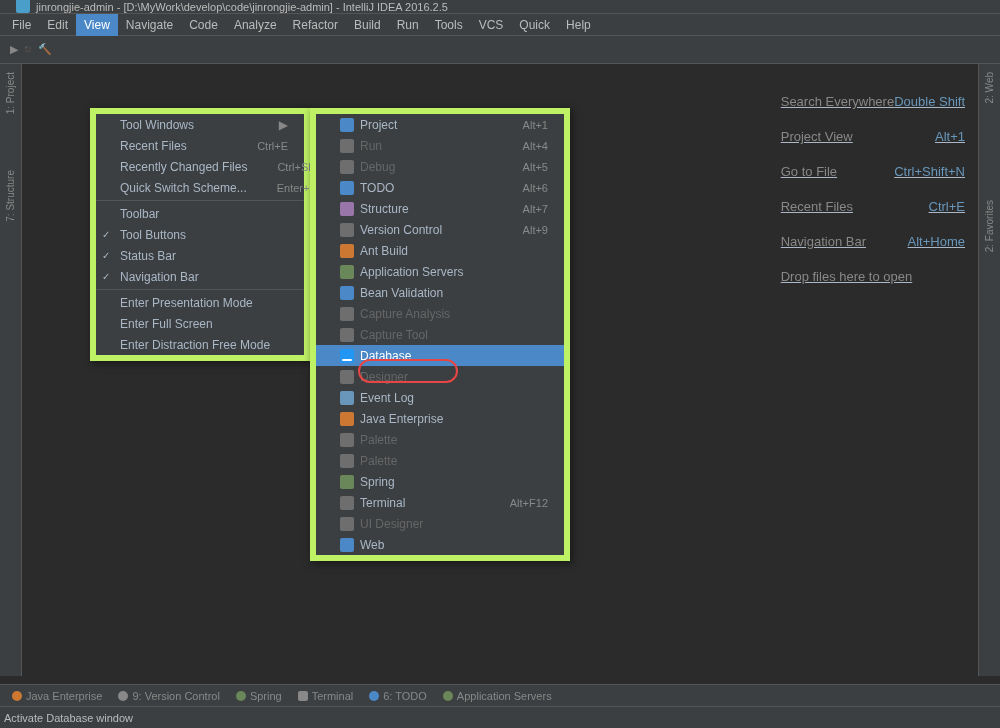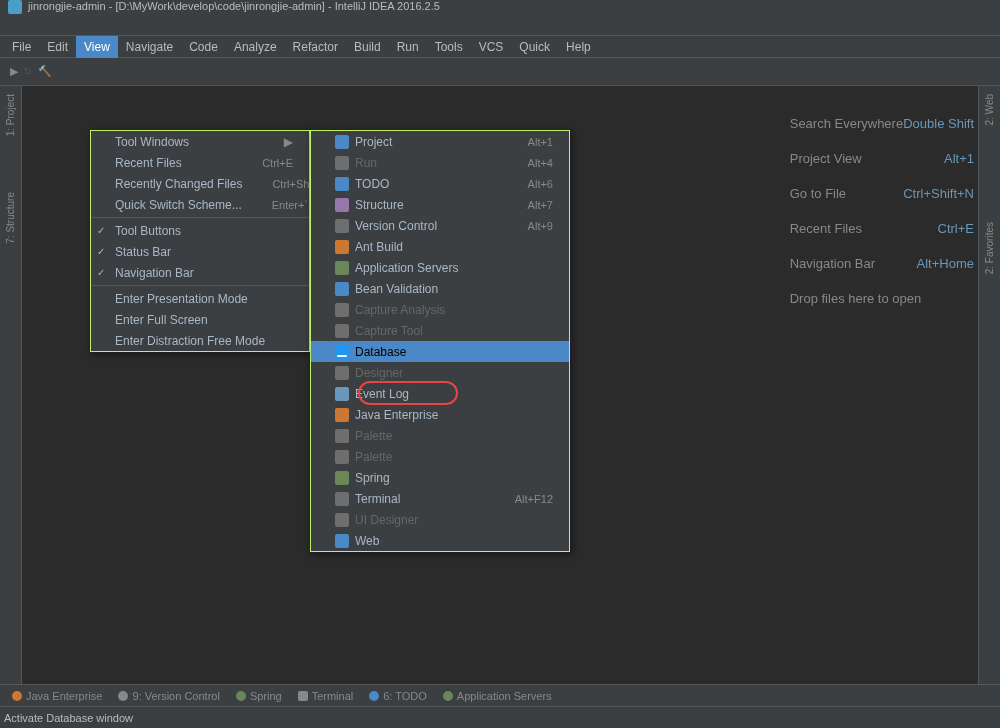--- a/index.html
+++ b/index.html
@@ -10,24 +10,24 @@
       font-family: 'Segoe UI', Arial, sans-serif;
       font-size: 12px;
       color: #a9b7c6;
       overflow: hidden;
       position: relative;
     }
 
     
     .title-bar {
       background: #3c3f41;
-      height: 36px;
-      display: flex;
-      align-items: flex-start;
-      padding: 0 8px;
+      height: 14px;
+      display: flex;
+      align-items: flex-end;
+      padding: 0 16px;
       font-size: 11px;
       color: #bbbbbb;
       border-bottom: 1px solid #555;
     }
     .title-bar-icon {
       width: 14px;
       height: 14px;
       margin-right: 6px;
       background: #4a9eca;
       border-radius: 2px;
@@ -136,21 +136,21 @@
       height: 10px;
       border-radius: 50%;
       margin-right: 4px;
       display: inline-block;
     }
 
     
     .menu-popup {
       position: absolute;
       background: #3c3f41;
-      border: 1px solid #bef264;
+      border: 6px solid #bef264;
       box-shadow: 2px 2px 8px rgba(0,0,0,0.5);
       min-width: 200px;
       z-index: 200;
       pointer-events: all;
     }
     .menu-popup-item {
       padding: 3px 16px 3px 24px;
       cursor: pointer;
       white-space: nowrap;
       color: #a9b7c6;
@@ -283,21 +283,21 @@
 <div style="display:flex; height: calc(728px - 22px - 22px - 28px - 22px - 22px); position:relative;">
 
   <div class="sidebar-vertical">
     <div class="sidebar-tab">1: Project</div>
     <div style="height:40px;"></div>
     <div class="sidebar-tab">7: Structure</div>
   </div>
 
   <div style="flex:1; background:#2b2b2b; position:relative;">
 
-    <div style="position:absolute; right:4px; top:30px;">
+    <div style="position:absolute; right:13px; top:30px;text-decoration:underline;">
       <div class="hint-row">
         <span class="hint-label">Search Everywhere</span>
         <span class="hint-shortcut">Double Shift</span>
       </div>
       <div class="hint-row">
         <span class="hint-label">Project View</span>
         <span class="hint-shortcut">Alt+1</span>
       </div>
       <div class="hint-row">
         <span class="hint-label">Go to File</span>
@@ -328,20 +328,23 @@
       <div class="menu-popup-item">
         <span>Recently Changed Files</span>
         <span class="shortcut">Ctrl+Shift+E</span>
       </div>
       <div class="menu-popup-item">
         <span>Quick Switch Scheme...</span>
         <span class="shortcut">Enter+`</span>
       </div>
       <div class="menu-popup-separator"></div>
       <div class="menu-popup-item">
+        <span>Toolbar</span>
+      </div>
+      <div class="menu-popup-item">
         <span class="checkmark">✓</span>
         <span>Tool Buttons</span>
       </div>
       <div class="menu-popup-item">
         <span class="checkmark">✓</span>
         <span>Status Bar</span>
       </div>
       <div class="menu-popup-item">
         <span class="checkmark">✓</span>
         <span>Navigation Bar</span>
@@ -366,20 +369,25 @@
         <span class="shortcut">Alt+1</span>
       </div>
 
 
       <div class="menu-popup-item disabled">
         <span class="item-icon gray"></span>
         <span style="flex:1">Run</span>
         <span class="shortcut">Alt+4</span>
       </div>
 
+      <div class="menu-popup-item disabled">
+        <span class="item-icon gray"></span>
+        <span style="flex:1">Debug</span>
+        <span class="shortcut">Alt+5</span>
+      </div>
 
       <div class="menu-popup-item">
         <span class="item-icon blue"></span>
         <span style="flex:1">TODO</span>
         <span class="shortcut">Alt+6</span>
       </div>
 
       <div class="menu-popup-item">
         <span class="item-icon purple"></span>
         <span style="flex:1">Structure</span>
@@ -412,21 +420,21 @@
         <span style="flex:1">Capture Analysis</span>
       </div>
 
       <div class="menu-popup-item disabled">
         <span class="item-icon gray"></span>
         <span style="flex:1">Capture Tool</span>
       </div>
 
       <div class="menu-popup-item highlighted" style="background:#4a88c7;">
         <span class="item-icon db-icon" style="background:#2196f3;"></span>
-        <span style="flex:1;color:#000000;">Database</span>
+        <span style="flex:1;color:#ffffff;">Database</span>
       </div>
 
       <div class="menu-popup-item disabled">
         <span class="item-icon gray"></span>
         <span style="flex:1">Designer</span>
       </div>
 
       <div class="menu-popup-item">
         <span class="item-icon cyan"></span>
         <span style="flex:1">Event Log</span>

